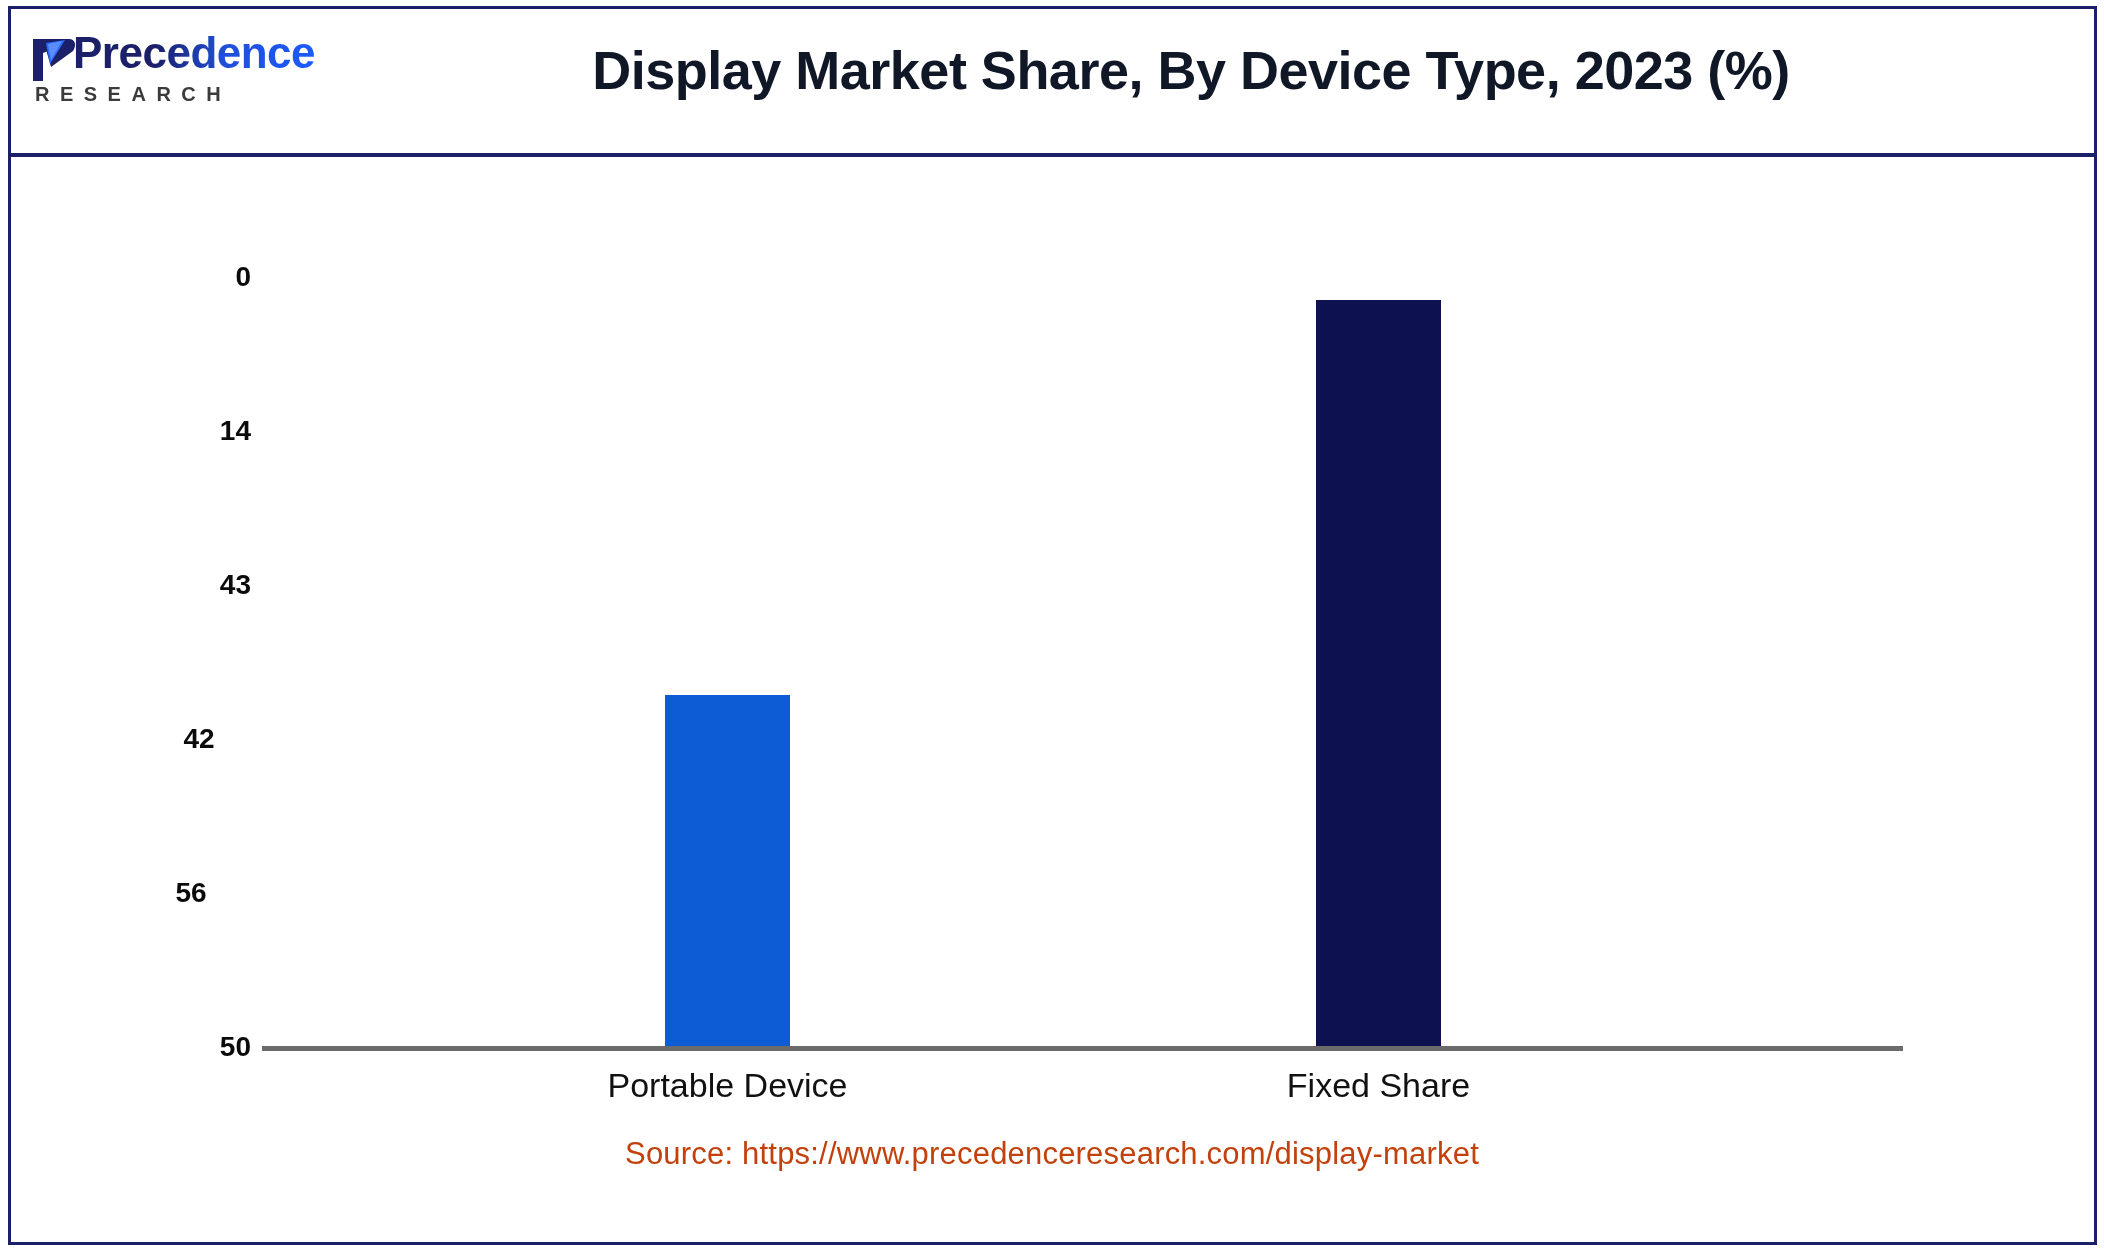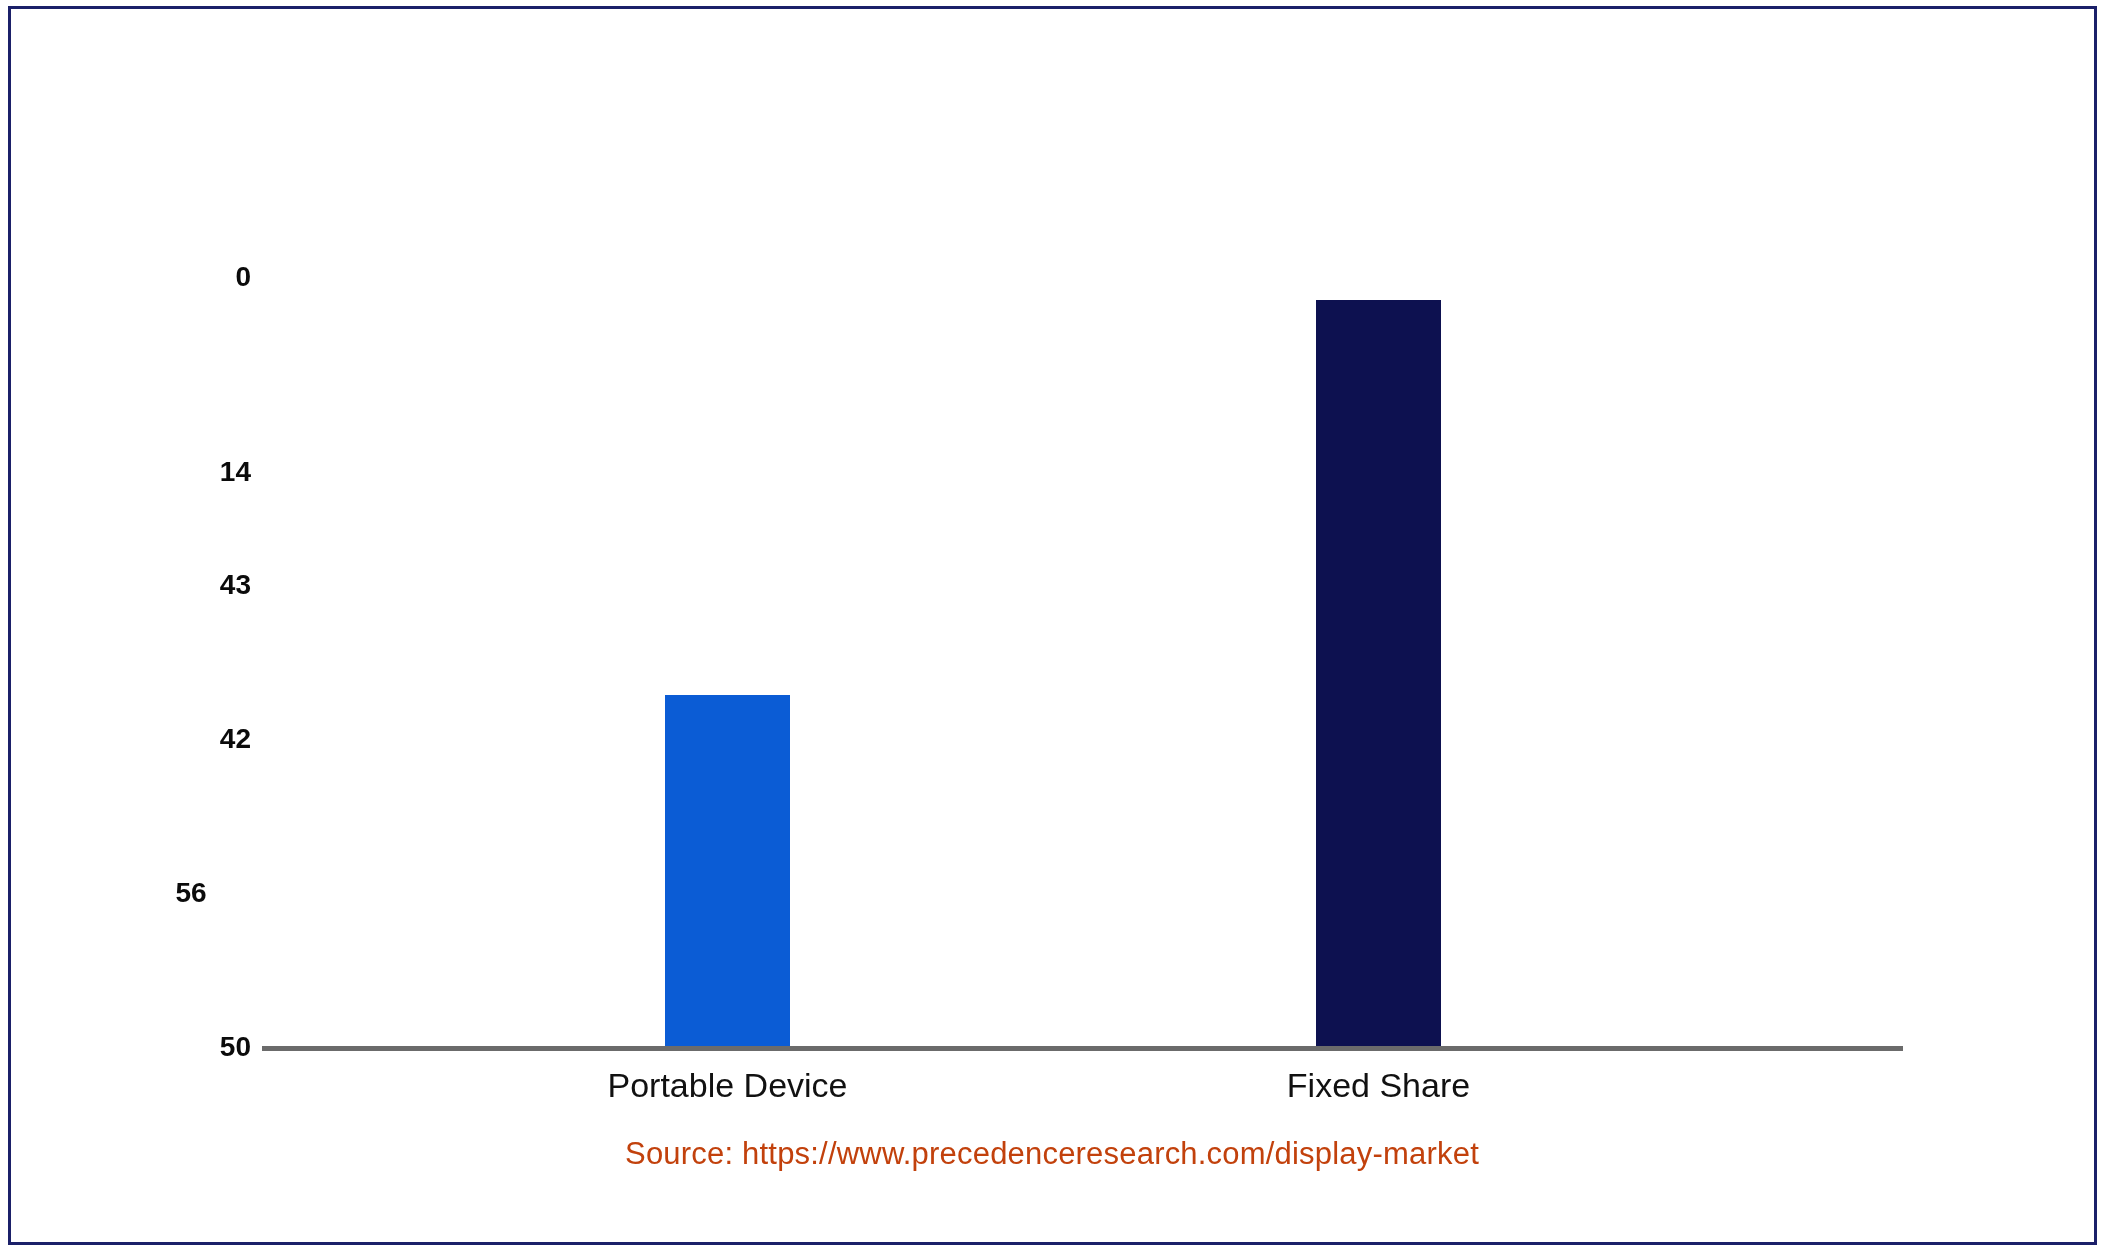--- a/index.html
+++ b/index.html
@@ -173,28 +173,45 @@
     white-space: nowrap;
   }
 </style>
 </head>
 <body>
 
 <div class="figure">
 
   <div class="frame"></div>
 
+  <div class="header">
+
+    <div class="logo">
+      <span class="logo-mark">
+        <svg width="52" height="52" viewBox="0 0 52 52" aria-hidden="true">
+          <path d="M4 6 L34 6 L34 12 L14 20 L14 48 L4 48 Z" fill="#1b2069"></path>
+          <path d="M14 6 L40 6 C46 6 48 12 44 18 L22 34 Z" fill="#1b2069"></path>
+          <path d="M17 10 L36 7 L21 31 Z" fill="#2a6bff"></path>
+          <path d="M19 11 L33 8 L22 27 Z" fill="#5b8dff"></path>
+        </svg>
+      </span>
+      <span class="logo-word">Precedence</span>
+      <span class="logo-sub">RESEARCH</span>
+    </div>
+
+    <div class="chart-title">Display Market Share, By Device Type, 2023 (%)</div>
+  </div>
 
   <div class="plot">
 
     <div class="ytick" style="left:120px; top:872px;">50</div>
     <div class="ytick" style="left:120px; top:718px;text-align:center;">56</div>
-    <div class="ytick" style="left:120px; top:564px;">42</div>
+    <div class="ytick" style="left:128px; top:564px;text-align:center;">42</div>
     <div class="ytick" style="left:120px; top:410px;">43</div>
-    <div class="ytick" style="left:120px; top:256px;margin-top:41px;">14</div>
+    <div class="ytick" style="left:120px; top:256px;">14</div>
     <div class="ytick" style="left:120px; top:102px;">0</div>
 
     <div class="axis-line"></div>
 
     <div class="bar" style="left:654px; width:125px;">
       <span class="bar-value">32%</span>
       <div class="bar-rect" style="height:351px; background:#0b5cd5;"></div>
       <span class="bar-label">Portable Device</span>
     </div>
 

